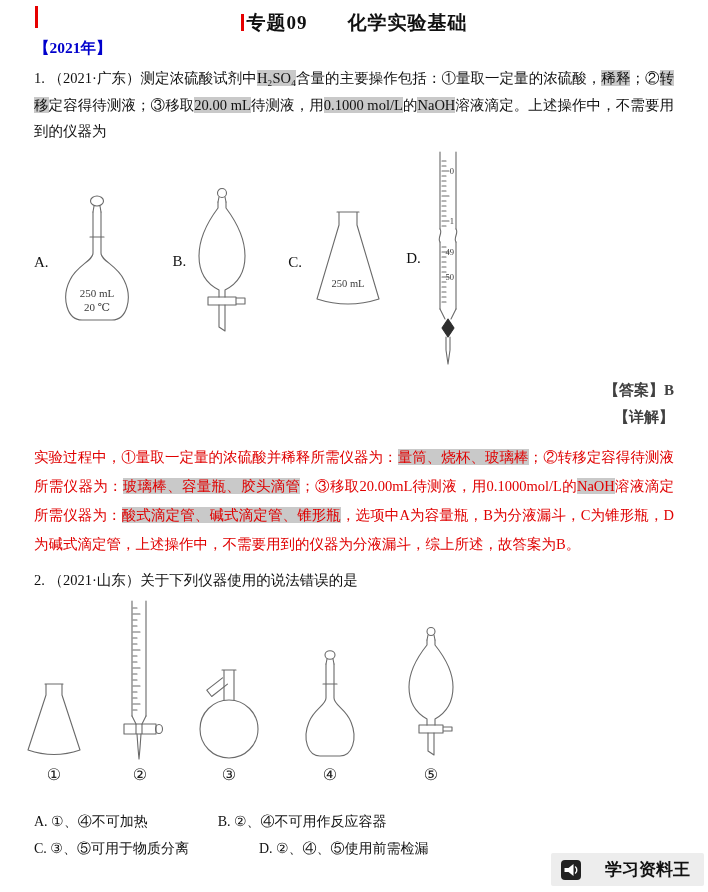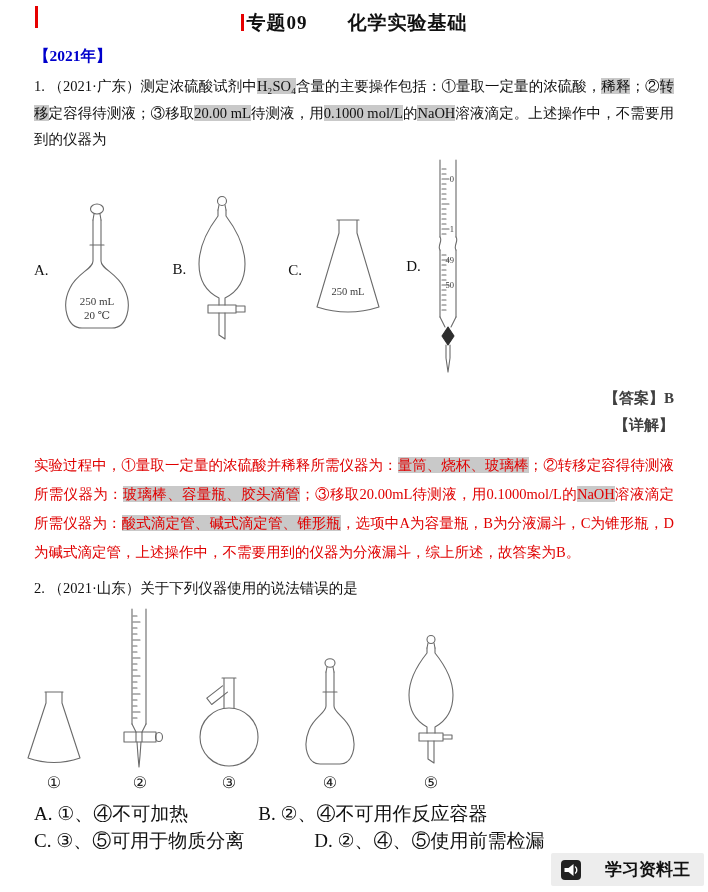--- a/index.html
+++ b/index.html
@@ -4,21 +4,21 @@
 <style>
   html,body{margin:0;padding:0;background:#ffffff;}
   .page{
     position:relative;width:708px;height:892px;background:#fff;overflow:hidden;
     font-family:"Liberation Serif","DejaVu Serif",serif;color:#111;
   }
   .content{padding:0 34px;}
   .top-mark{position:absolute;left:35px;top:6px;width:3px;height:22px;background:#e60000;}
   .title{position:relative;text-align:center;padding-top:10px;font-size:19px;font-weight:bold;letter-spacing:1px;}
   .caret{display:inline-block;width:3px;height:17px;background:#e60000;margin-right:3px;vertical-align:-2px;}
-  .year{margin-top:10px;color:#0000cc;font-weight:bold;font-size:15.5px;}
+  .year{margin-top:2px;color:#0000cc;font-weight:bold;font-size:15.5px;}
   .para{margin-top:6px;font-size:14.5px;line-height:26.5px;text-align:justify;}
   .hl{background:#c9c9c9;}
   .red{color:#404040;text-align:right;}
   .bold{font-weight:bold;}
   .answer{margin-top:12px;font-size:15px;}
   .detail-h{margin-top:8px;font-size:15px;}
   .red-para{margin-top:16px;font-size:14.5px;line-height:29px;color:#e00000;text-align:justify;}
   .q2-text{margin-top:12px;font-size:14.5px;}
   
   .fig-row{display:flex;align-items:flex-end;height:222px;margin-top:2px;}
@@ -30,21 +30,21 @@
   .gD{margin-left:18px;}
   .fig-row2{display:flex;align-items:flex-end;height:190px;margin-top:4px;}
   .fig2{display:flex;flex-direction:column;align-items:center;}
   .fig2 .num{font-size:16px;margin-top:3px;color:#222;}
   .f1{margin-left:-12px;}
   .f2{margin-left:30px;}
   .f3{margin-left:31px;}
   .f4{margin-left:37px;}
   .f5{margin-left:44px;}
   
-  .opts{margin-top:8px;font-size:19px;line-height:27px;}
+  .opts{margin-top:24px;font-size:14px;line-height:27px;}
   .opt-b{margin-left:70px;}
   .opt-d{margin-left:70px;text-align:center;}
   
   svg{display:block;}
   .art path,.art ellipse,.art circle{fill:none;stroke:#6a6a6a;stroke-width:1.1;stroke-linecap:round;stroke-linejoin:round;}
   .art .fillshape{fill:#2e2e2e;stroke:#2e2e2e;}
   .art text{fill:#3a3a3a;stroke:none;font-family:"Liberation Serif","DejaVu Serif",serif;}
   
   .watermark{
     position:absolute;right:4px;bottom:6px;display:flex;align-items:center;gap:23px;

